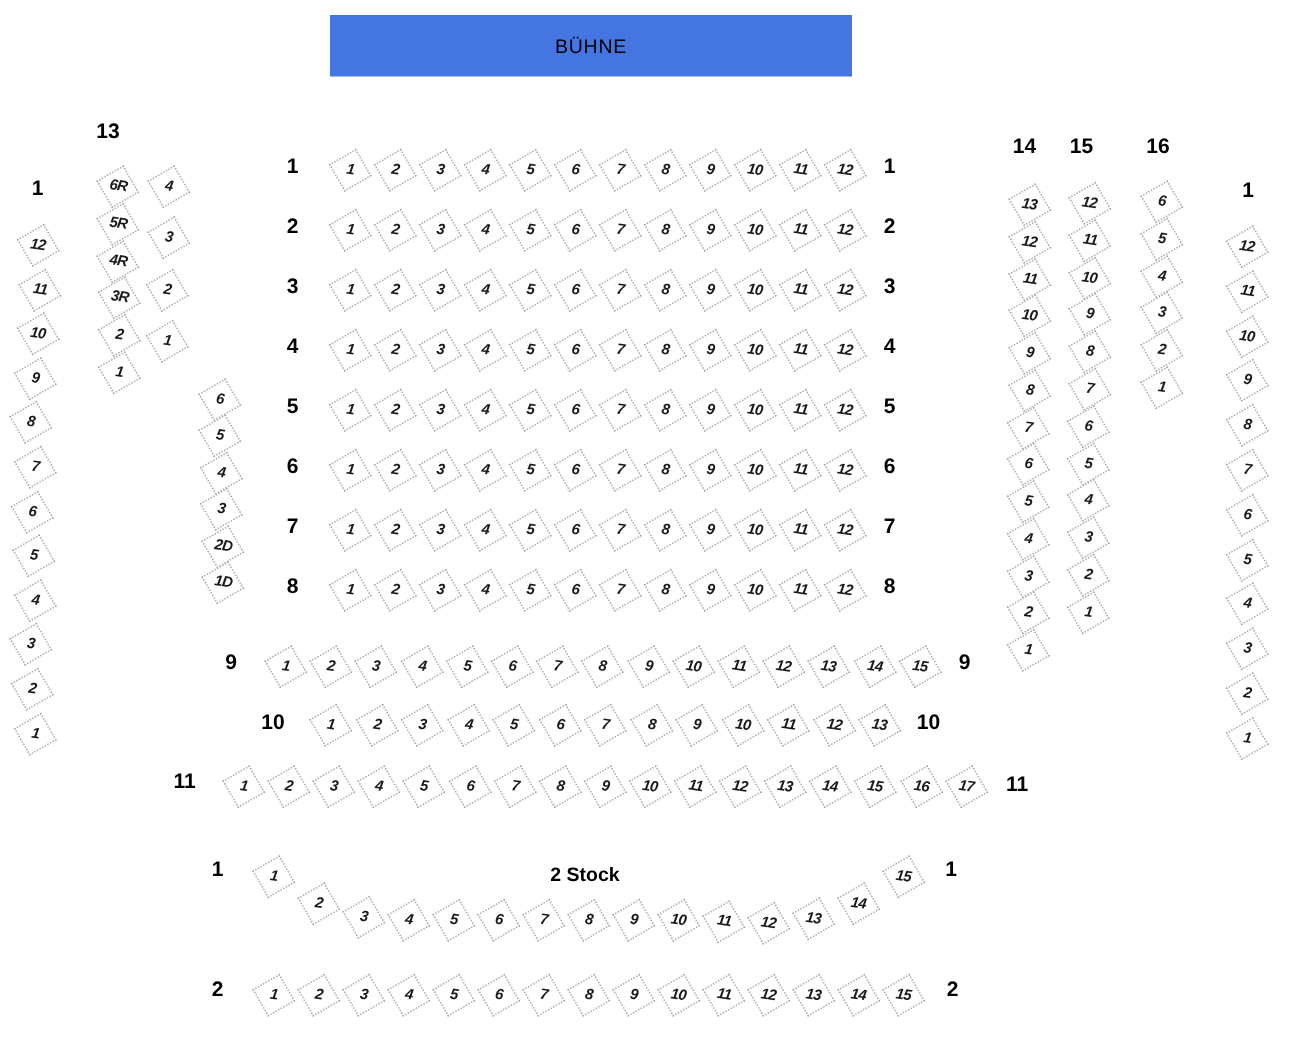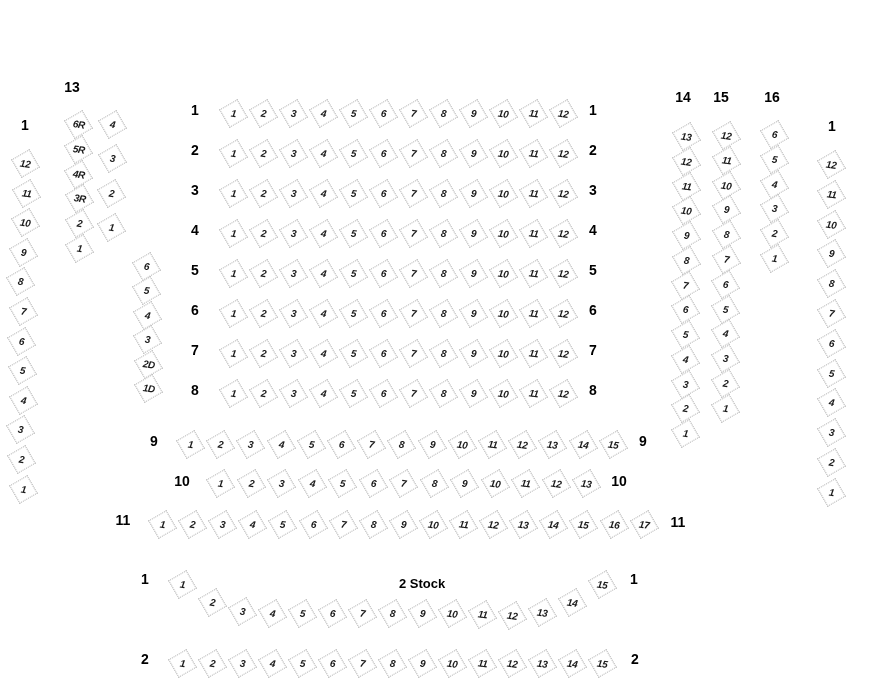--- a/index.html
+++ b/index.html
@@ -13,20 +13,23 @@
   .seat{position:absolute;width:19px;height:19px;border:1px dotted #a8a8a8;
         background:#fff;transform:rotate(-30deg);
         display:flex;align-items:center;justify-content:center;}
   .seat .n{transform:rotate(38deg);font-style:italic;font-weight:bold;
            font-size:10px;color:#1a1a1a;letter-spacing:-0.5px;white-space:nowrap;}
 </style>
 </head>
 <body>
 
 <div id="canvas">
+  <div id="stage" style="background: rgb(69, 117, 224);">
+    <span>BÜHNE</span>
+  </div>
   <div id="seatmap-root">
       <div class="lbl" style="left: 25px; top: 125px;">1</div>
       <div class="seat" style="left: 15px; top: 153px;">
         <span class="n">12</span>
       </div>
       <div class="seat" style="left: 16px; top: 182.6px;">
         <span class="n">11</span>
       </div>
       <div class="seat" style="left: 15px; top: 212.2px;">
         <span class="n">10</span>
@@ -773,14 +776,14 @@
       <div class="seat" style="left: 821px; top: 422.2px;">
         <span class="n">3</span>
       </div>
       <div class="seat" style="left: 821px; top: 452px;">
         <span class="n">2</span>
       </div>
       <div class="seat" style="left: 821px; top: 481.8px;">
         <span class="n">1</span>
       </div>
     </div>
-  <div class="lbl" id="floor-label" style="font-size: 13px; left: 390px; top: 583px; margin-left: 32px;">2 Stock</div>
+  <div class="lbl" id="floor-label" style="font-size: 13px; left: 390px; top: 583px;">2 Stock</div>
 </div>
 
 </body></html>

